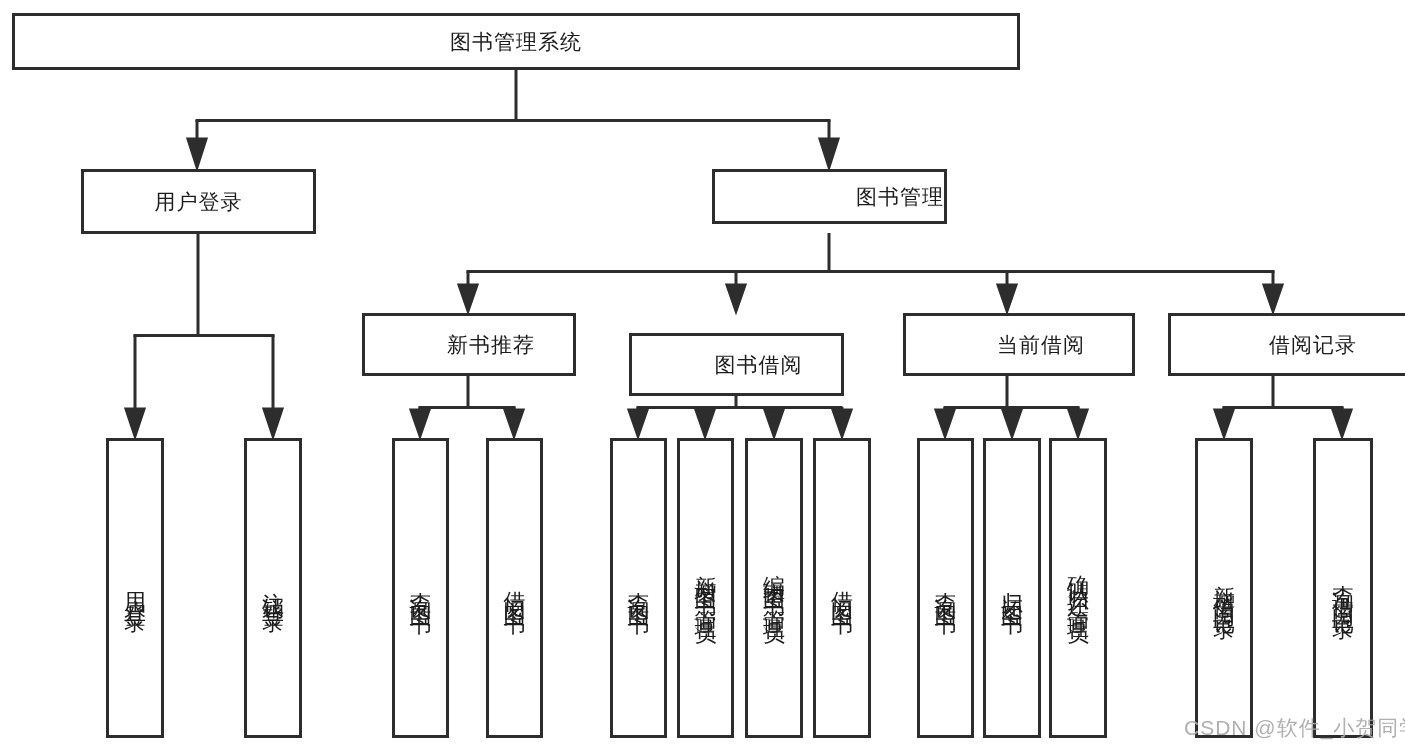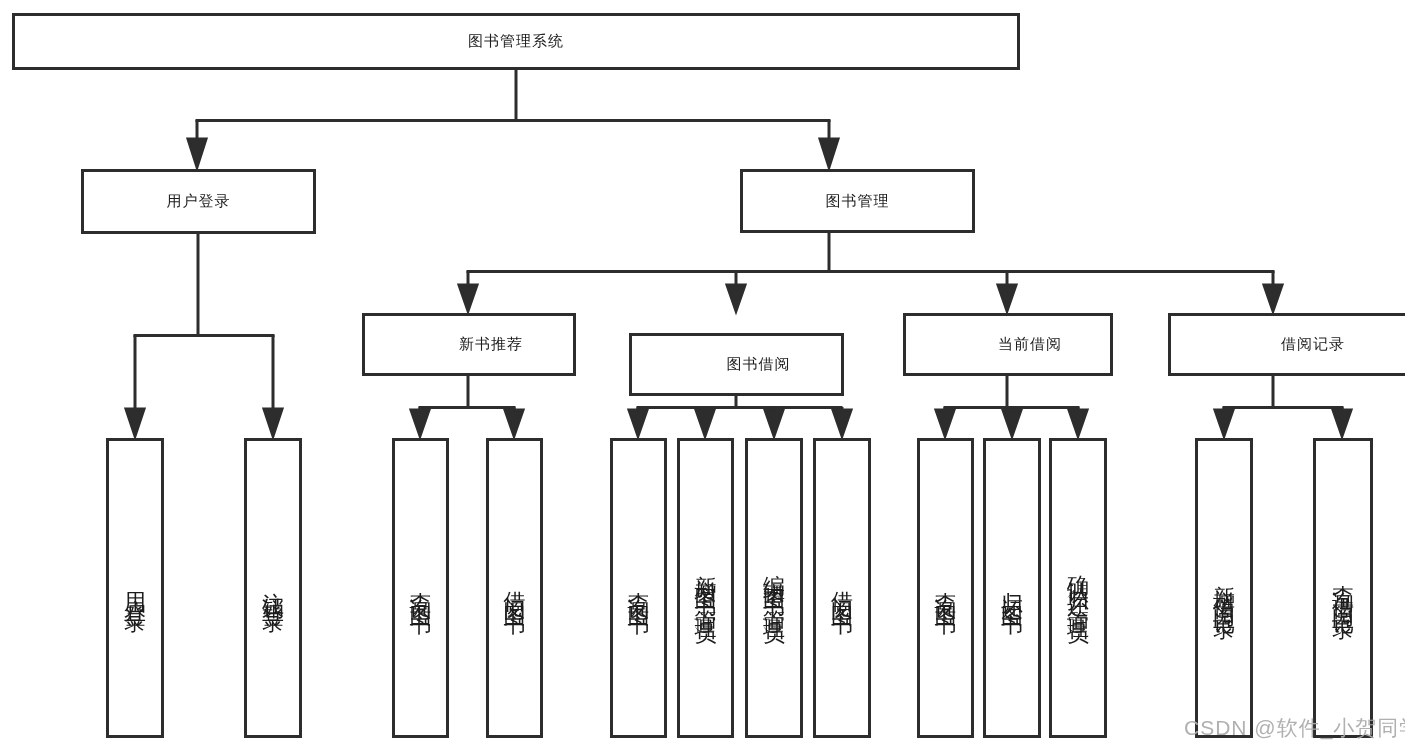--- a/index.html
+++ b/index.html
@@ -16,28 +16,28 @@
   .box {
     position: absolute;
     box-sizing: border-box;
     background: #ffffff;
     border: 3px solid #2d2d2d;
     display: flex;
     align-items: center;
     justify-content: center;
     z-index: 2;
   }
-  .hlabel { font-size: 15px; letter-spacing: 1px; white-space: nowrap; }
+  .hlabel { font-size: 21px; letter-spacing: 1px; white-space: nowrap; }
   .root  { left: 12px;  top: 13px;  width: 1008px; height: 57px; }
   .l2a   { left: 81px;  top: 169px; width: 235px;  height: 65px; }
-  .l2b   { left: 740px; top: 169px; width: 235px;  height: 64px; }
+  .l2b   { left: 712px; top: 169px; width: 235px;  height: 55px; justify-content: flex-end; }
   .l3    { top: 313px; height: 63px; padding-left: 44px; }
   .l3a { left: 362px;  width: 214px; }
   .l3b { left: 629px;  width: 215px; margin-top: 20px; }
-  .l3c { left: 903px;  width: 210px; }
+  .l3c { left: 903px;  width: 232px; }
   .l3d { left: 1168px; width: 246px; text-align: right; }
   .leaf { top: 438px; height: 300px; }
   .vlabel {
     writing-mode: vertical-rl;
     font-size: 22px;
     letter-spacing: 7px;
     line-height: 1;
     white-space: nowrap;
   }
   .f0  { left: 106px;  width: 58px; }

